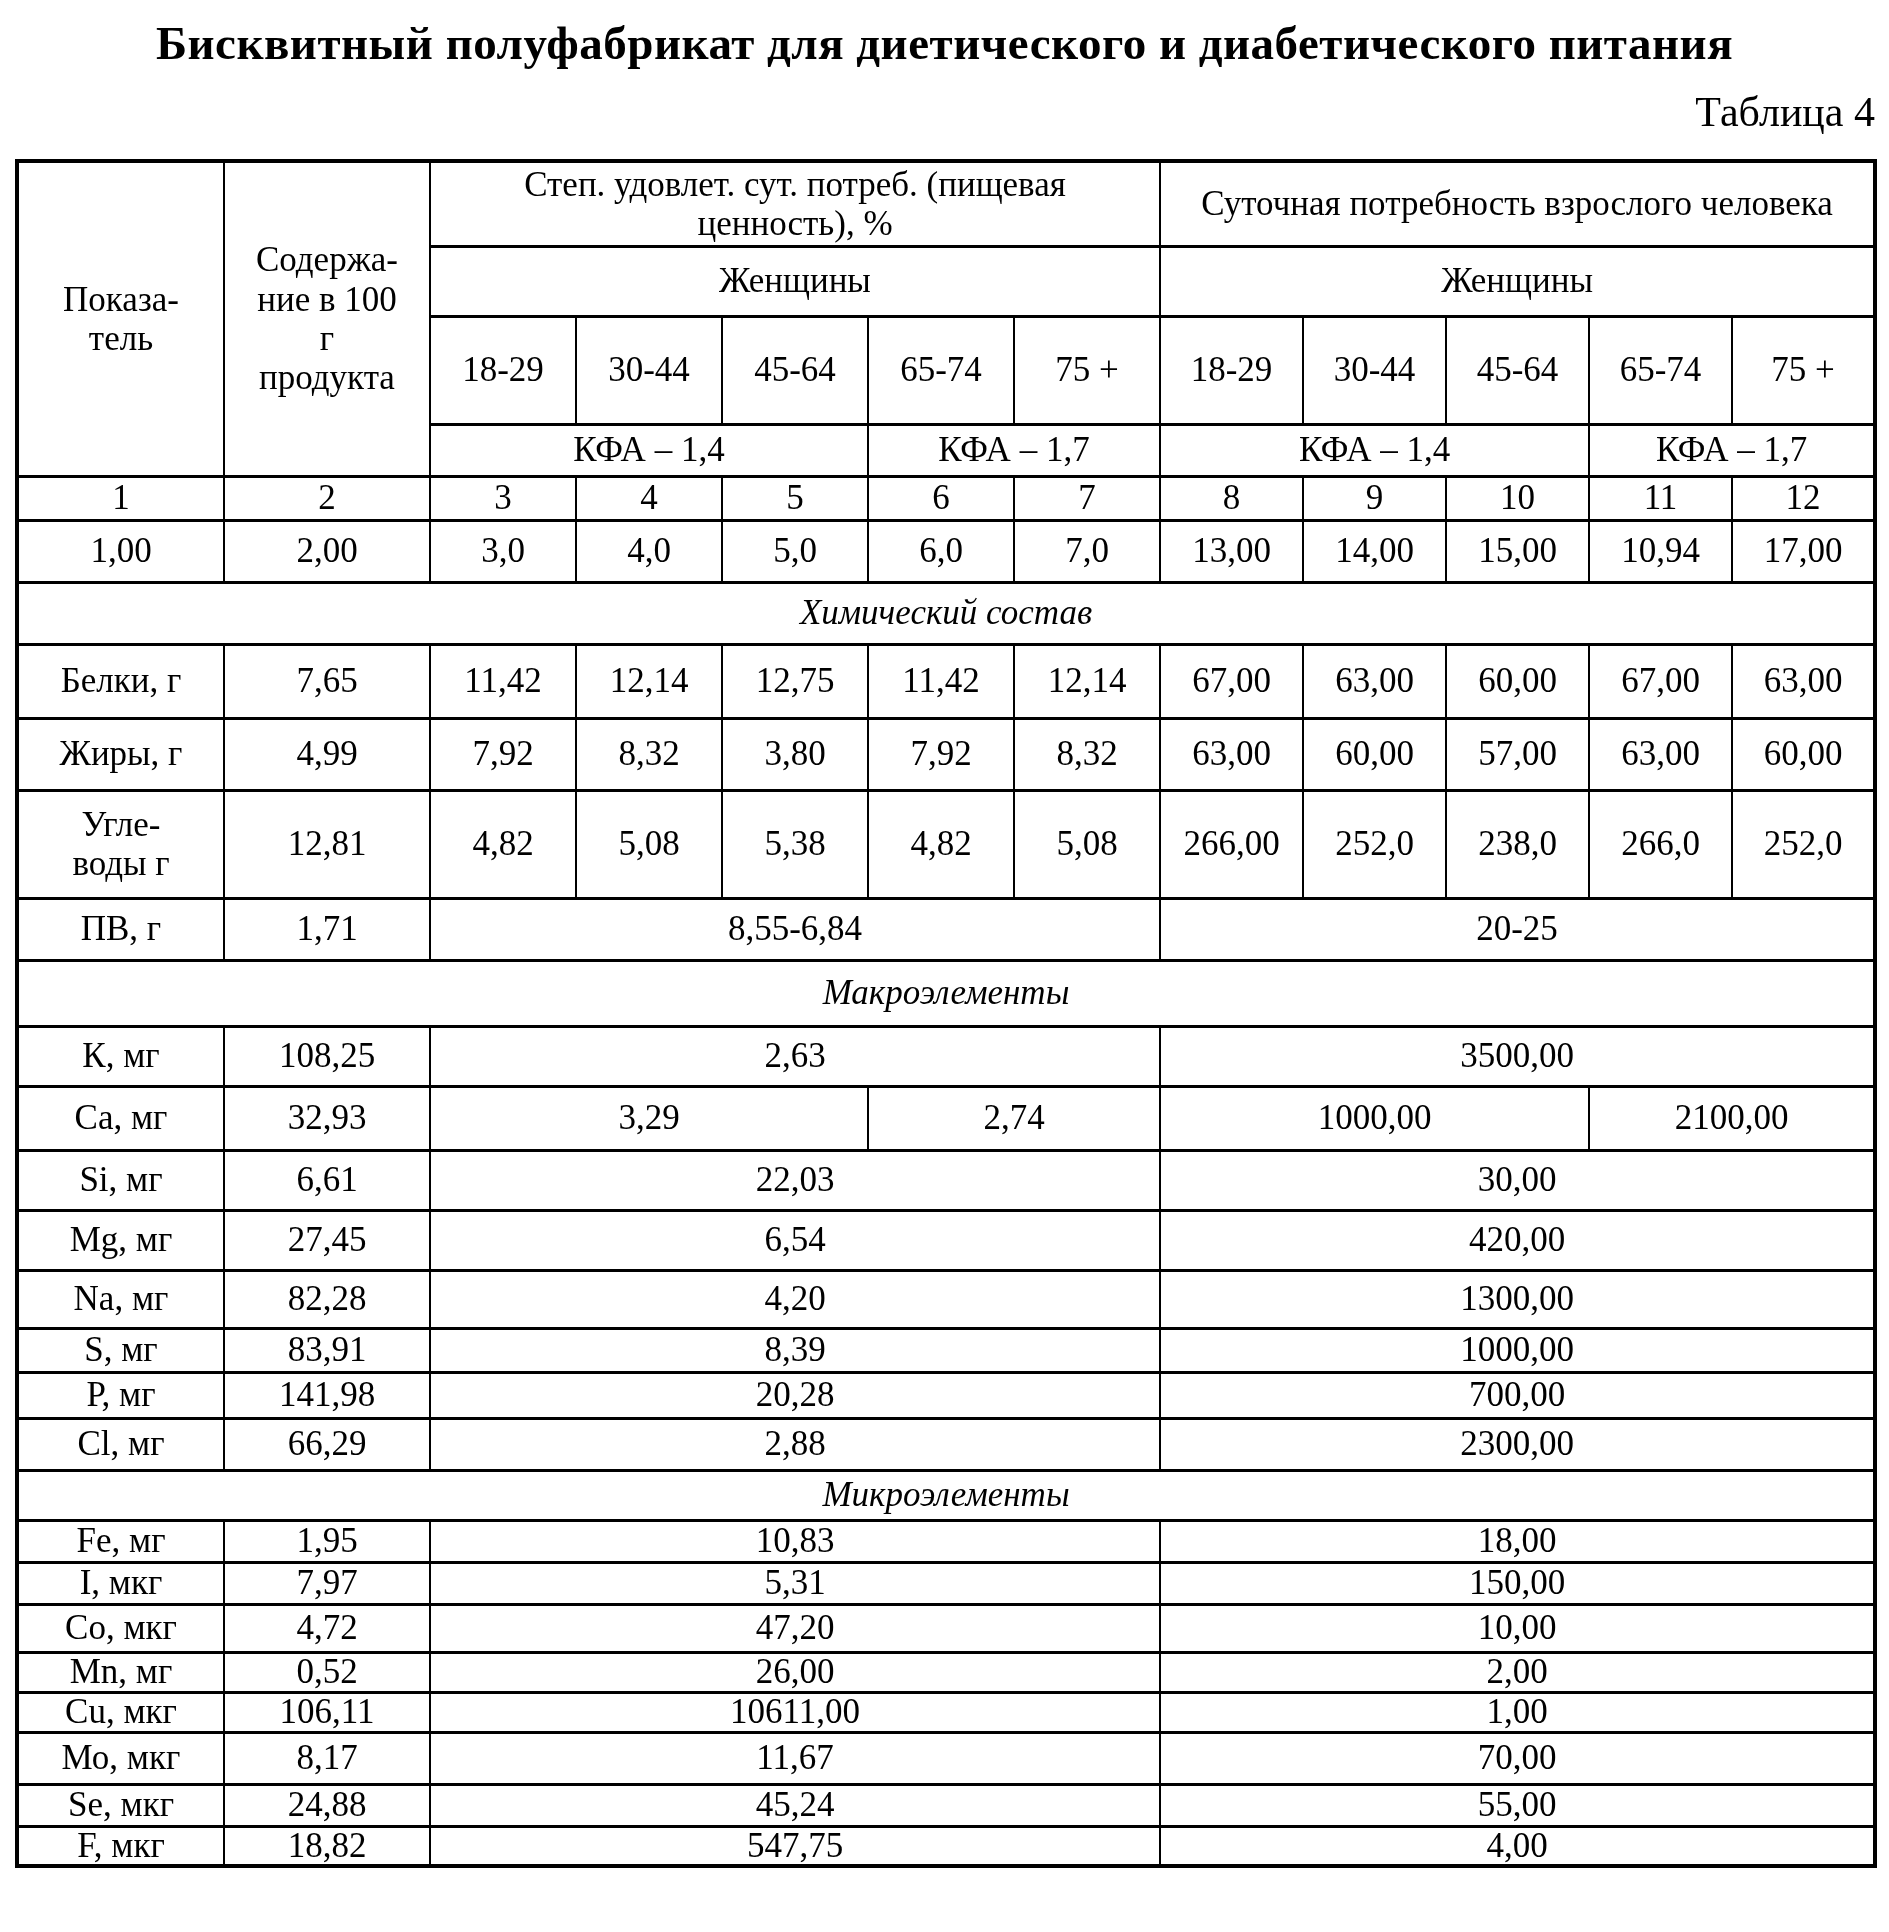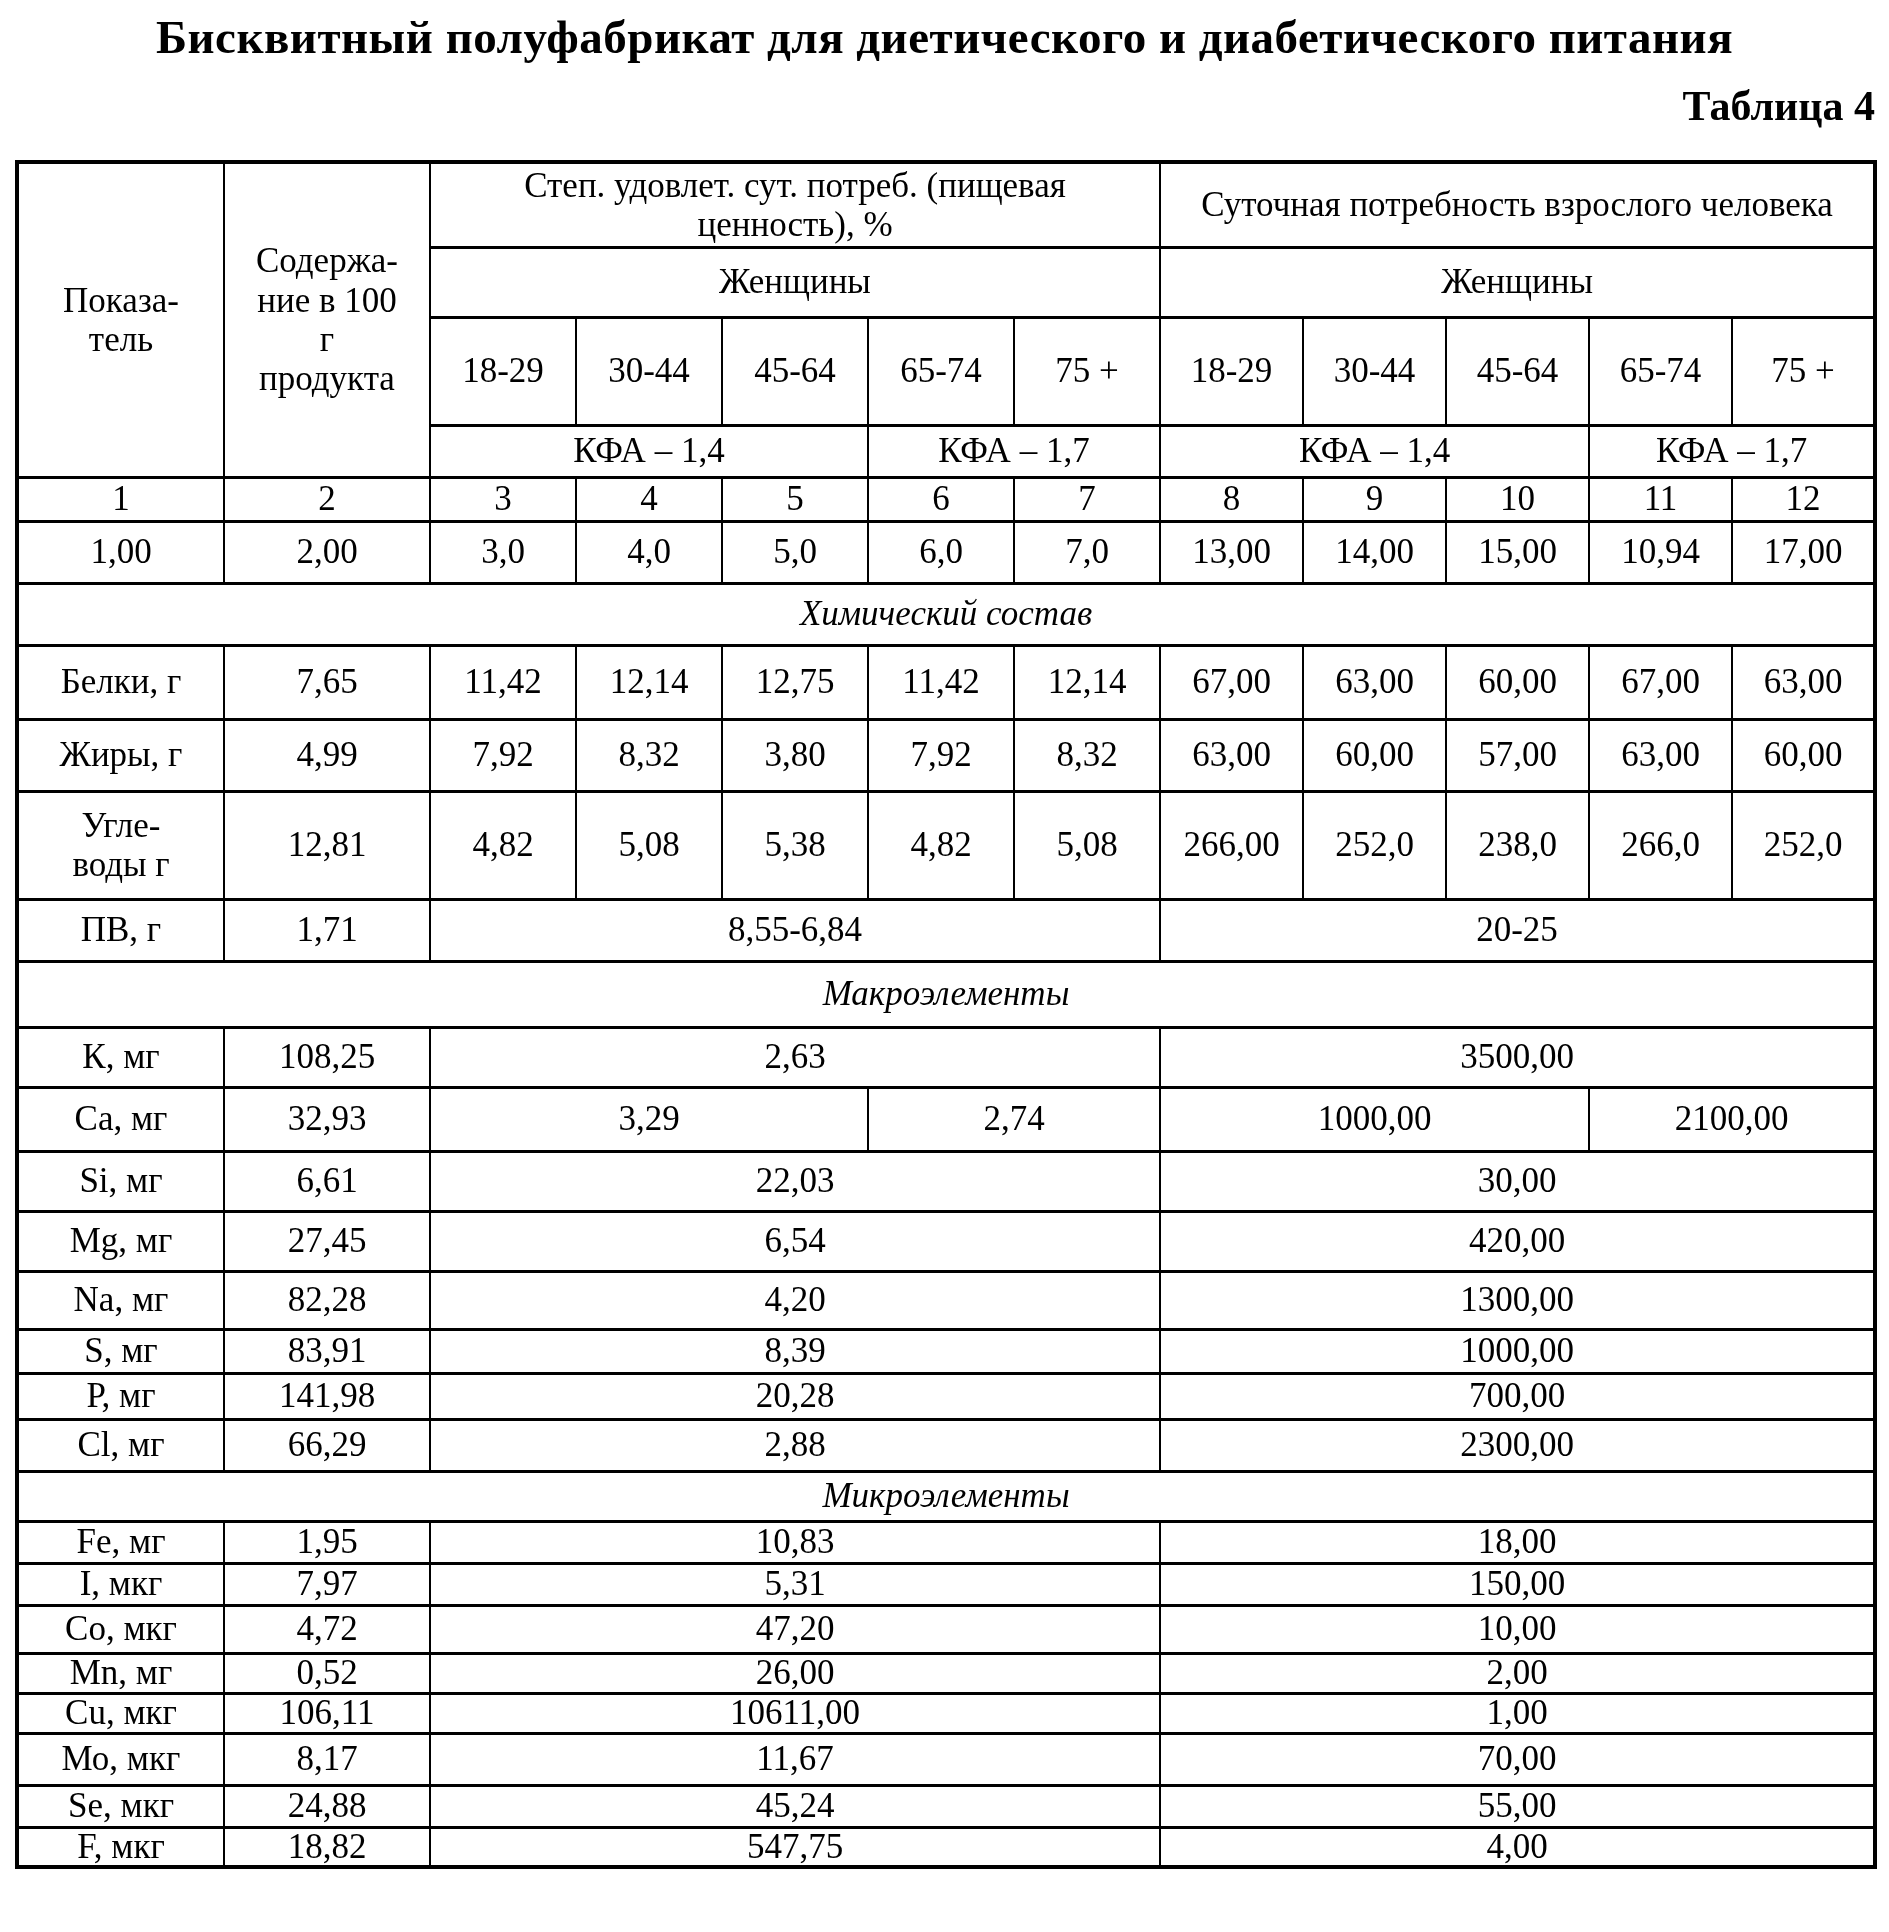--- a/index.html
+++ b/index.html
@@ -12,34 +12,34 @@
     color: #000000;
     overflow: hidden;
   }
   .page {
     width: 1889px;
     height: 1932px;
     position: relative;
     background: #ffffff;
   }
   .doc-title {
-    padding-top: 10px;
+    padding-top: 16px;
     text-align: center;
     font-size: 47px;
     font-weight: bold;
     letter-spacing: 0.5px;
     white-space: nowrap;
   }
   .table-label {
     text-align: right;
     font-size: 42px;
-    font-weight: bold;
+    font-weight: normal;
     padding-right: 14px;
     margin-top: 18px;
-    margin-bottom: 30px;
+    margin-bottom: 23px;
   }
   table.main {
     border-collapse: collapse;
     table-layout: fixed;
     width: 1858px;
     margin-left: 15px;
     background: #ffffff;
   }
   table.main td {
     border: 2px solid #000000;

